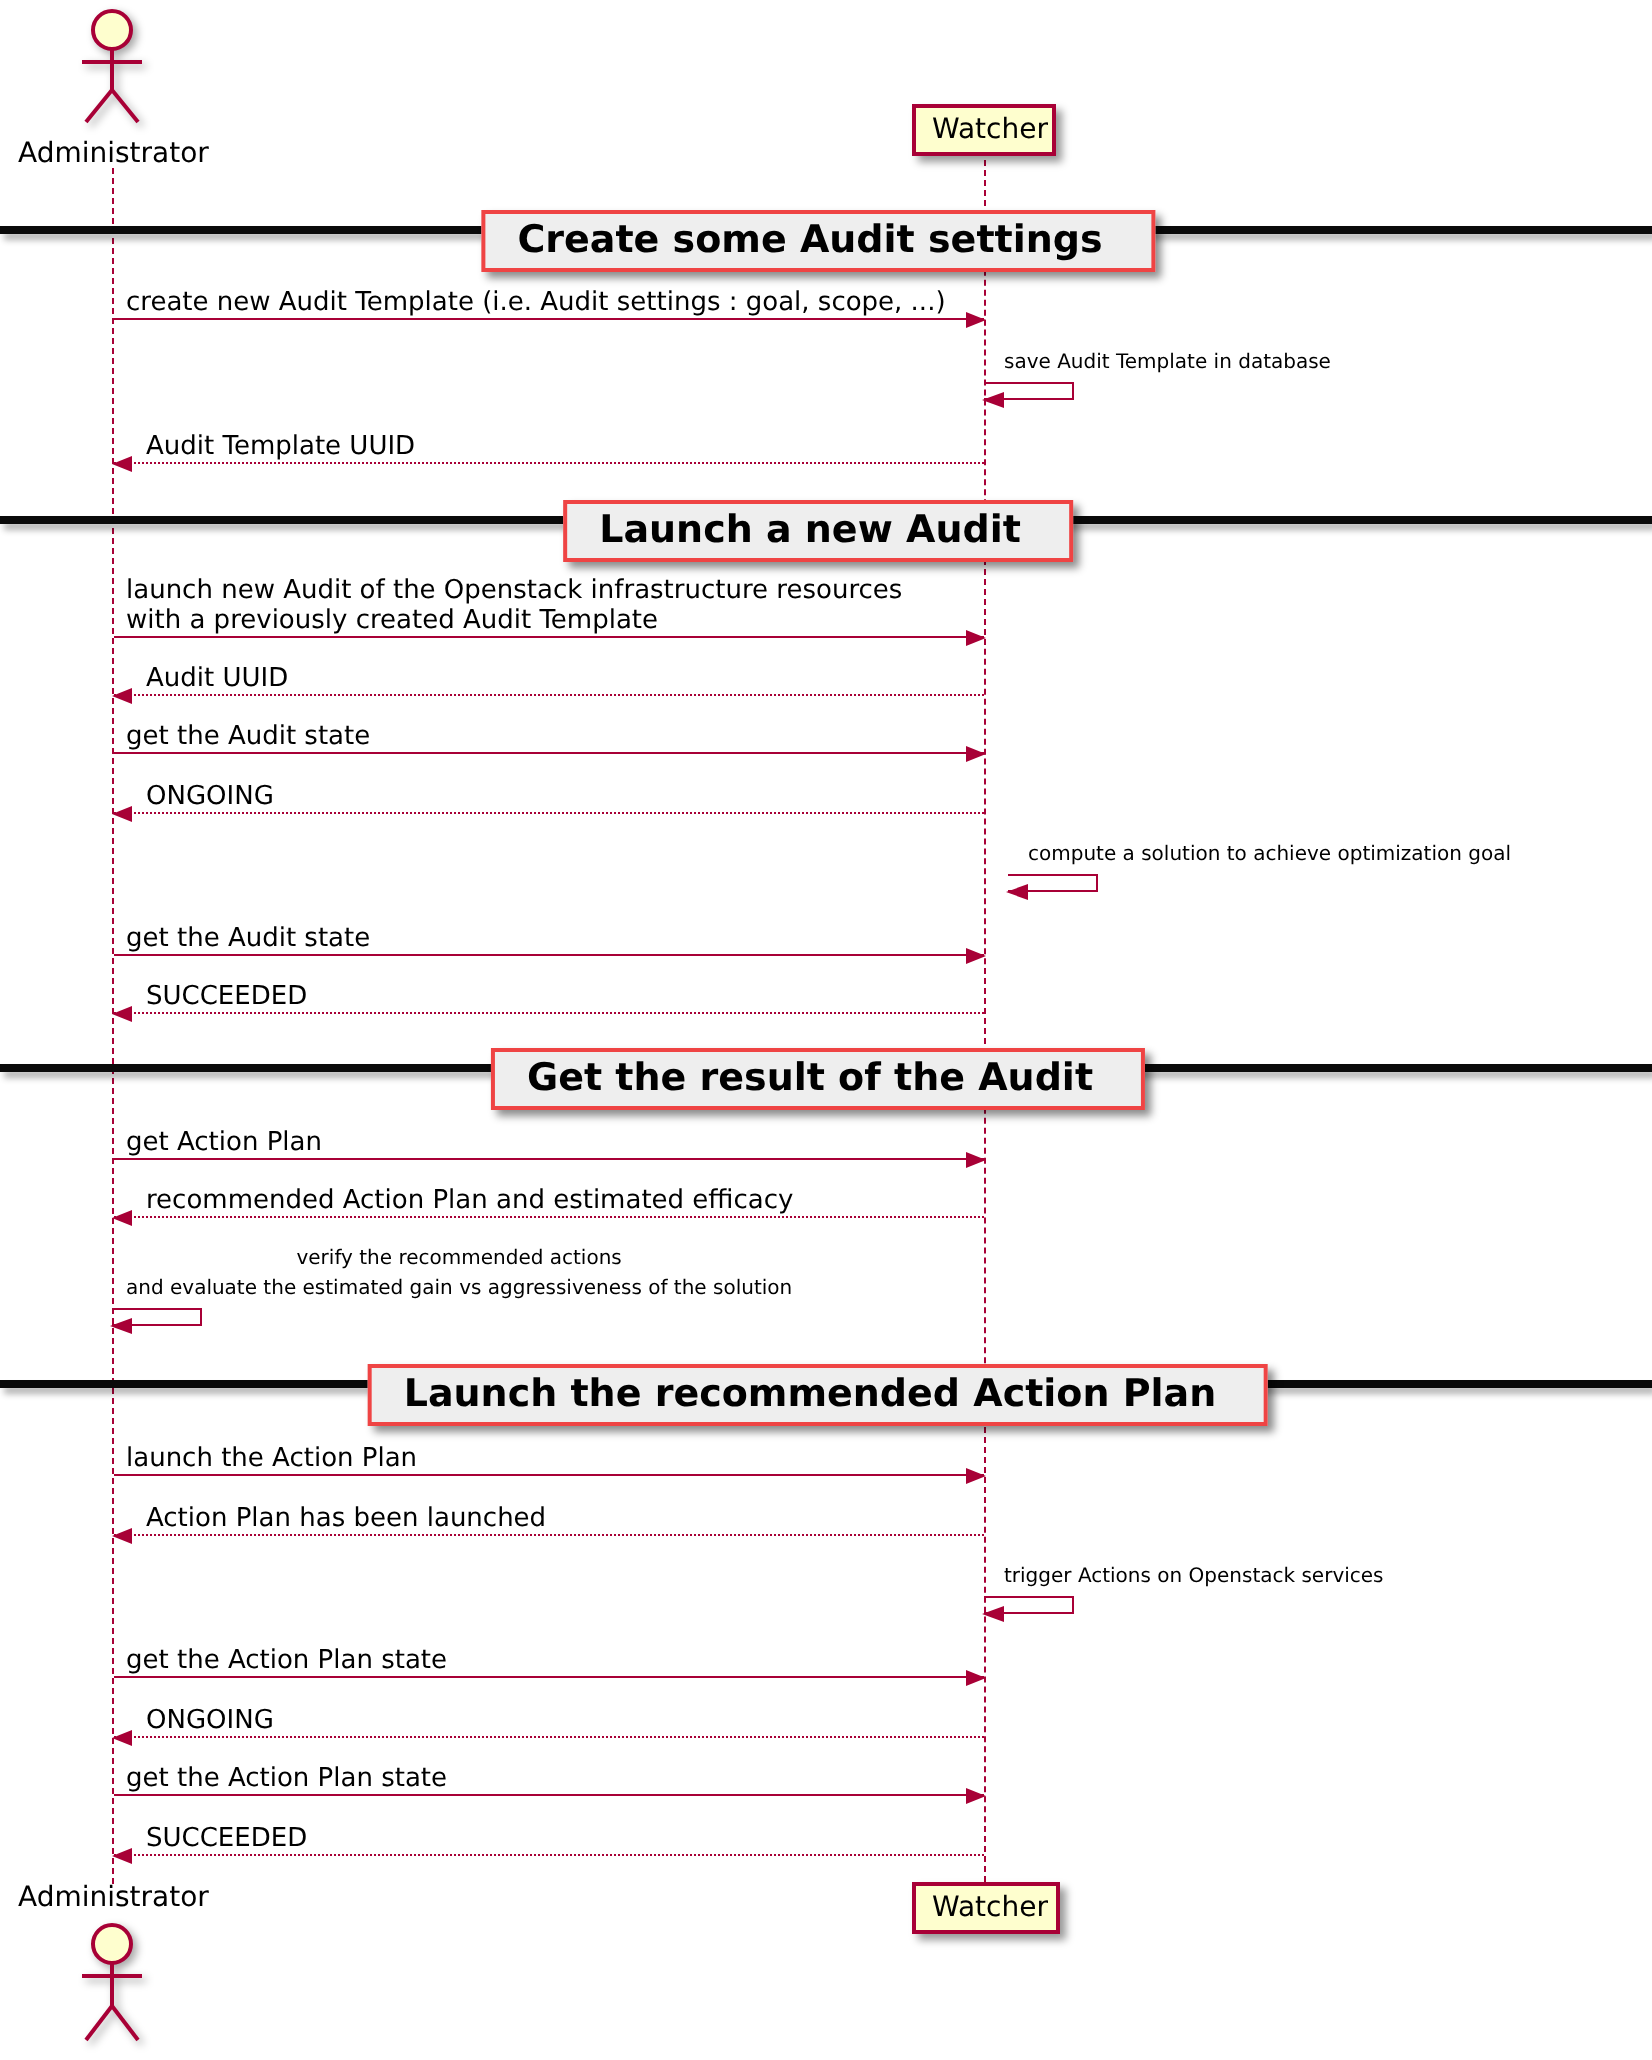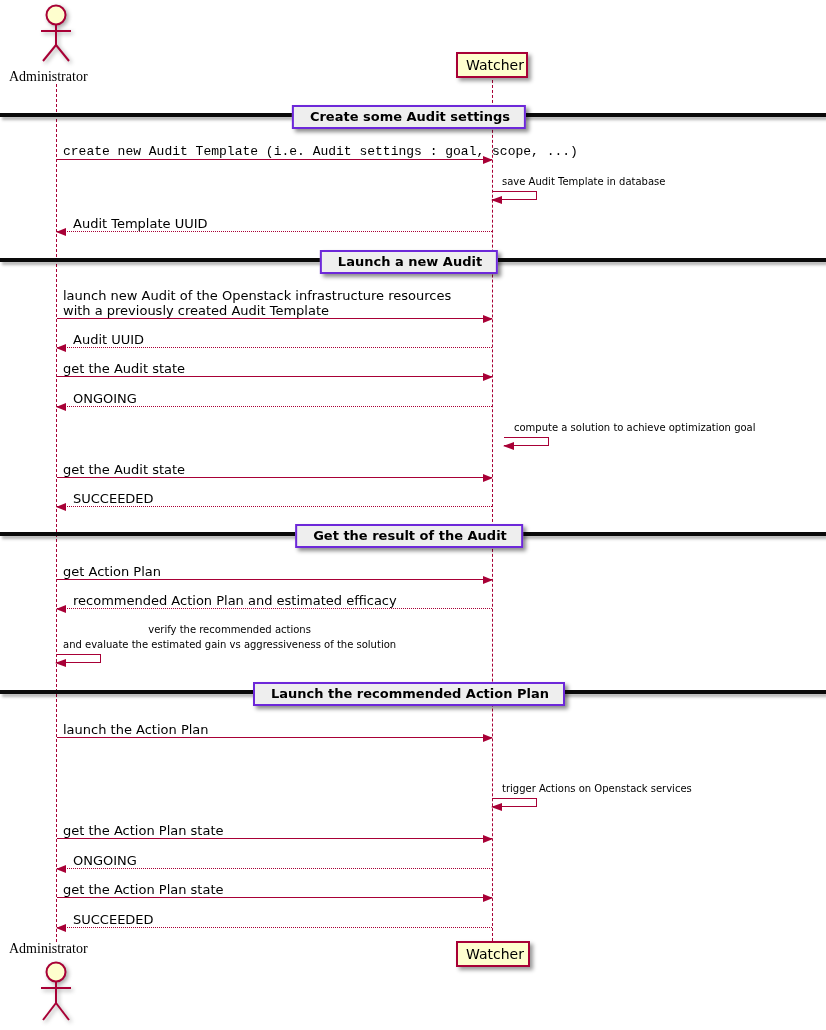--- a/index.html
+++ b/index.html
@@ -8,33 +8,33 @@
     --divfill:#EEEEEE;
     --txt:#000000;
   }
   *{margin:0;padding:0;box-sizing:border-box;}
   body{background:#ffffff;font-family:"DejaVu Sans","Liberation Sans",sans-serif;color:var(--txt);}
   #canvas{position:relative;width:826px;height:1030px;background:#ffffff;overflow:hidden;}
 
   .lifeline{position:absolute;width:0;border-left:1px dashed var(--ar);z-index:0;}
 
   .actor-svg{position:absolute;z-index:3;filter:drop-shadow(2px 2px 2px rgba(0,0,0,0.35));}
-  .actor-label{position:absolute;font-size:14px;z-index:3;white-space:nowrap;font-family:Liberation Serif, serif;}
+  .actor-label{position:absolute;font-size:14px;z-index:3;white-space:nowrap;}
 
   .participant{position:absolute;z-index:3;background:var(--fill);border:2px solid var(--ar);
     font-size:14px;padding:3px 8px;white-space:nowrap;text-align:right;
     box-shadow:3px 3px 4px rgba(0,0,0,0.4);}
 
   .divider{position:absolute;left:0;width:826px;height:23px;z-index:2;}
   .div-lines{position:absolute;left:0;right:0;top:8px;height:2px;background:#ffffff;
     border-top:2px solid #0a0a0a;border-bottom:2px solid #0a0a0a;
     box-shadow:2px 3px 3px rgba(0,0,0,0.3);}
   .div-box{position:absolute;top:0;left:409px;transform:translateX(-50%);
-    background:var(--divfill);border:2px solid #6d28d9;padding:2px 14px 3px 16px;
-    font-size:13px;font-weight:bold;white-space:nowrap;
+    background:var(--divfill);border:2px solid #ef4444;padding:2px 24px 3px 16px;
+    font-size:19px;font-weight:bold;white-space:nowrap;
     box-shadow:3px 3px 4px rgba(0,0,0,0.45);}
 
   .msg{position:absolute;z-index:1;font-size:13px;line-height:15px;}
   .msg-r,.msg-l{left:57px;width:435px;}
   .msg-label{white-space:pre;}
   .msg-r .msg-label{padding-left:6px;}
   .msg-l .msg-label{padding-left:16px;}
   .line{position:relative;height:0;}
   .msg-r .line{border-top:1px solid var(--ar);}
   .msg-l .line{border-top:1px dotted var(--ar);}
@@ -68,21 +68,21 @@
   </svg>
   <div class="actor-label" style="left:9px;top:69px;">Administrator</div>
 
   <div class="participant" style="left:456px;top:52px;width:72px;">Watcher</div>
 
   <div class="divider" style="top:105px;">
     <div class="div-lines"></div>
     <div class="div-box">Create some Audit settings</div>
   </div>
 
-  <div class="msg msg-r" style="top:144px;font-family:Liberation Mono, monospace;">
+  <div class="msg msg-r" style="top:144px;">
     <div class="msg-label">create new Audit Template (i.e. Audit settings : goal, scope, ...)</div>
     <div class="line">
         <span class="arr arr-r"></span>
       </div>
   </div>
 
   <div class="msg-self" style="left:492px;top:174px;">
     <div class="msg-label">save Audit Template in database</div>
     <div class="loop">
         <span class="arr"></span>
@@ -183,20 +183,26 @@
     <div class="div-box">Launch the recommended Action Plan</div>
   </div>
 
   <div class="msg msg-r" style="top:722px;">
     <div class="msg-label">launch the Action Plan</div>
     <div class="line">
         <span class="arr arr-r"></span>
       </div>
   </div>
 
+  <div class="msg msg-l" style="top:752px;">
+    <div class="msg-label">Action Plan has been launched</div>
+    <div class="line">
+        <span class="arr arr-l"></span>
+      </div>
+  </div>
 
   <div class="msg-self" style="left:492px;top:781px;">
     <div class="msg-label">trigger Actions on Openstack services</div>
     <div class="loop">
         <span class="arr"></span>
       </div>
   </div>
 
   <div class="msg msg-r" style="top:823px;">
     <div class="msg-label">get the Action Plan state</div>

